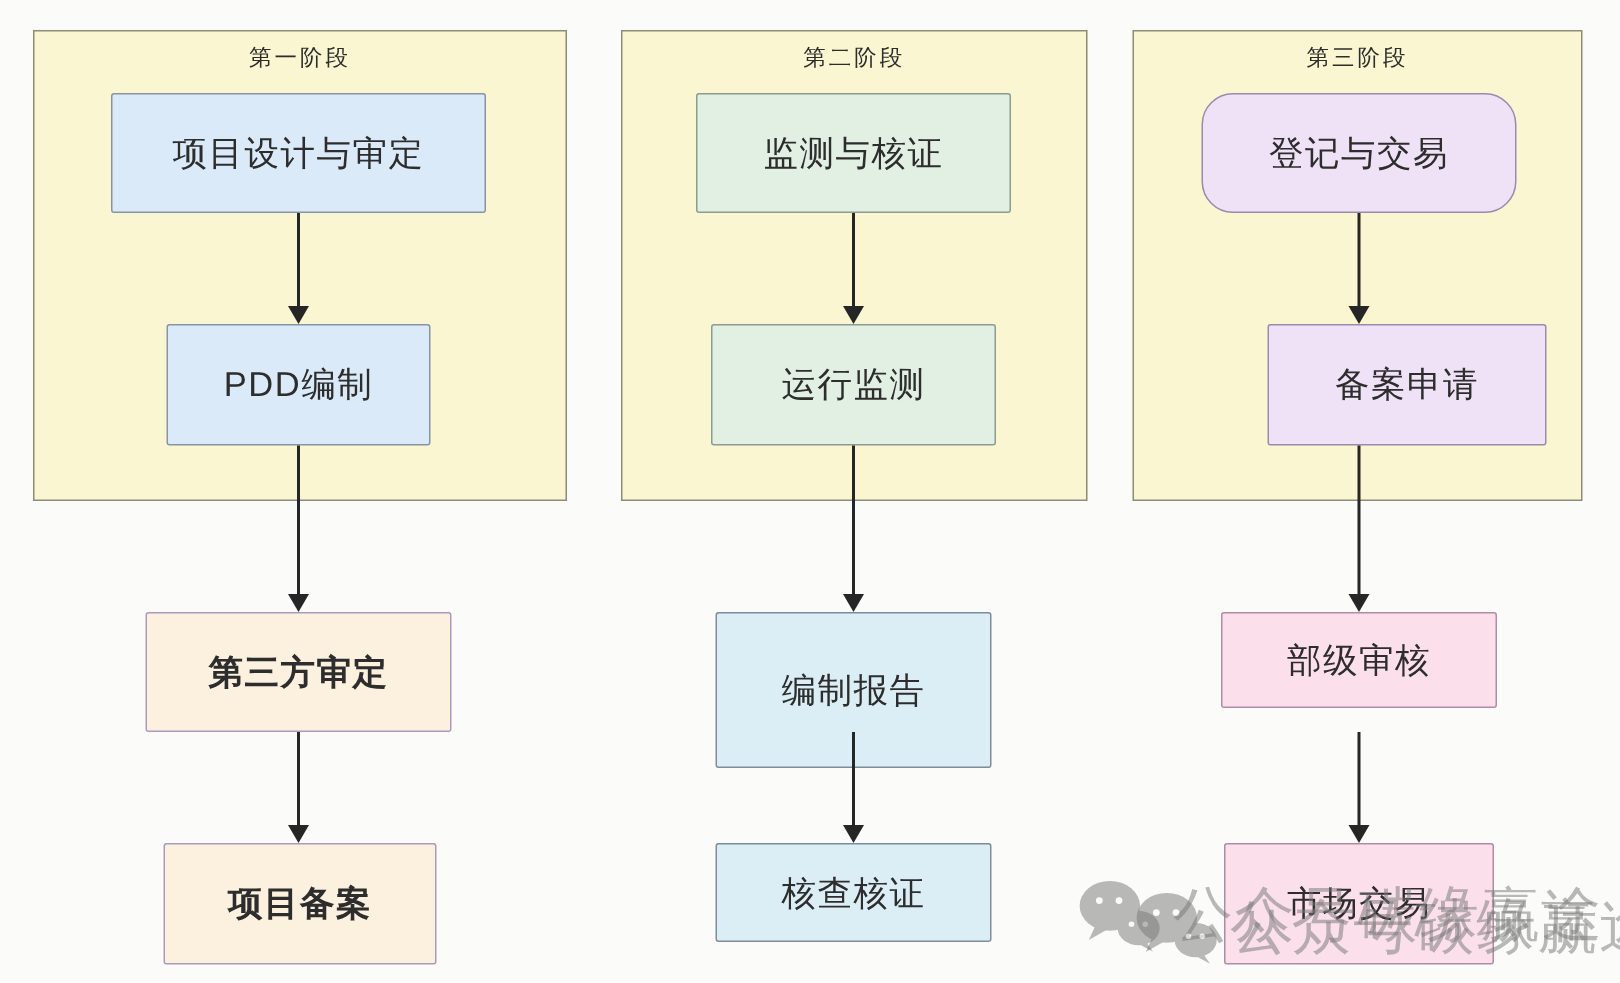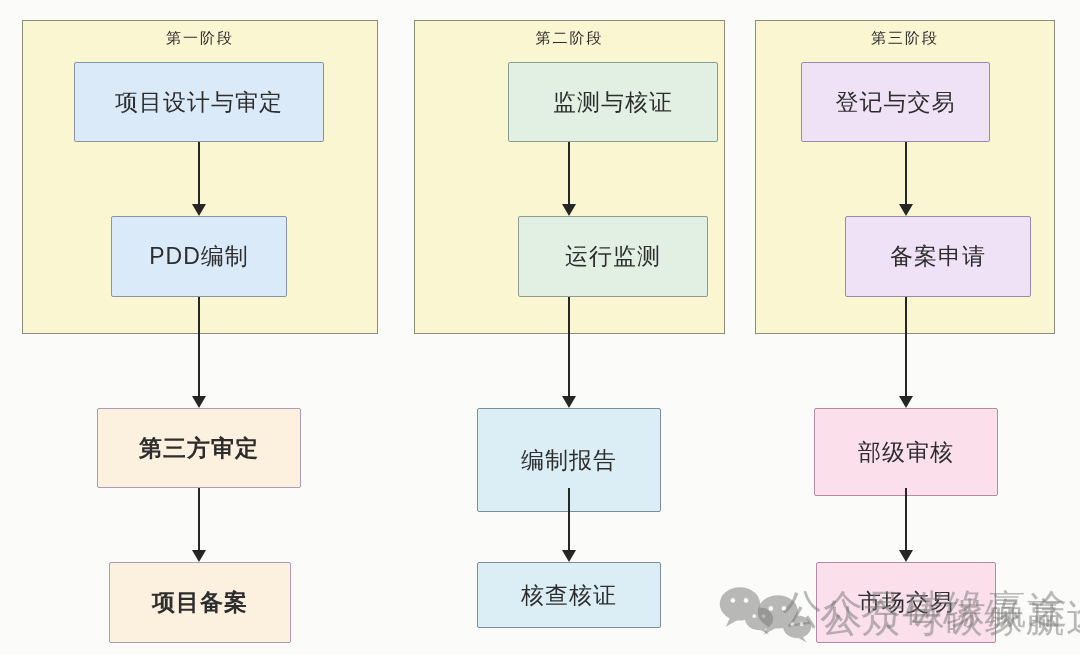--- a/index.html
+++ b/index.html
@@ -43,39 +43,39 @@
     display: flex;
     align-items: center;
     justify-content: center;
     box-sizing: border-box;
     font-size: 23px;
     letter-spacing: 1px;
     border-radius: 2px;
     text-align: center;
   }
   .blue  { background: #DBEAF9; border: 1.5px solid #8894A4; }
-  .green { background: #E2EFE3; border: 1.5px solid #8C9C90; margin-left: 44px; }
+  .green { background: #E2EFE3; border: 1.5px solid #8C9C90; }
   .lav   { background: #EFE2F6; border: 1.5px solid #9C8AAE; }
   .peach { background: #FCF1DF; border: 1.5px solid #A99BBE; font-weight: bold; }
   .cyan  { background: #DCEEF5; border: 1.5px solid #7E8C9A; }
   .pink  { background: #FBE0EB; border: 1.5px solid #B18BA6; }
 
   .s1r1 { left: 74px;  top: 62px;  width: 250px; height: 80px; }
   .s1r2 { left: 111px; top: 216px; width: 176px; height: 81px; }
   .s1r3 { left: 97px;  top: 408px; width: 204px; height: 80px; }
   .s1r4 { left: 109px; top: 562px; width: 182px; height: 81px; }
 
   .s2r1 { left: 464px; top: 62px;  width: 210px; height: 80px; }
   .s2r2 { left: 474px; top: 216px; width: 190px; height: 81px; }
   .s2r3 { left: 477px; top: 408px; width: 184px; height: 104px; }
   .s2r4 { left: 477px; top: 562px; width: 184px; height: 66px; }
 
-  .s3r1 { left: 801px; top: 62px;  width: 189px; height: 80px; }
+  .s3r1 { left: 801px; top: 62px;  width: 210px; height: 80px; border-radius: 21px; }
   .s3r2 { left: 813px; top: 216px; width: 186px; height: 81px; margin-left: 32px; }
-  .s3r3 { left: 814px; top: 408px; width: 184px; height: 88px; }
+  .s3r3 { left: 814px; top: 408px; width: 184px; height: 64px; }
   .s3r4 { left: 816px; top: 562px; width: 180px; height: 81px; }
 
   
   .arrow {
     position: absolute;
     width: 2px;
     background: #262626;
   }
   .arrow::after {
     content: "";

